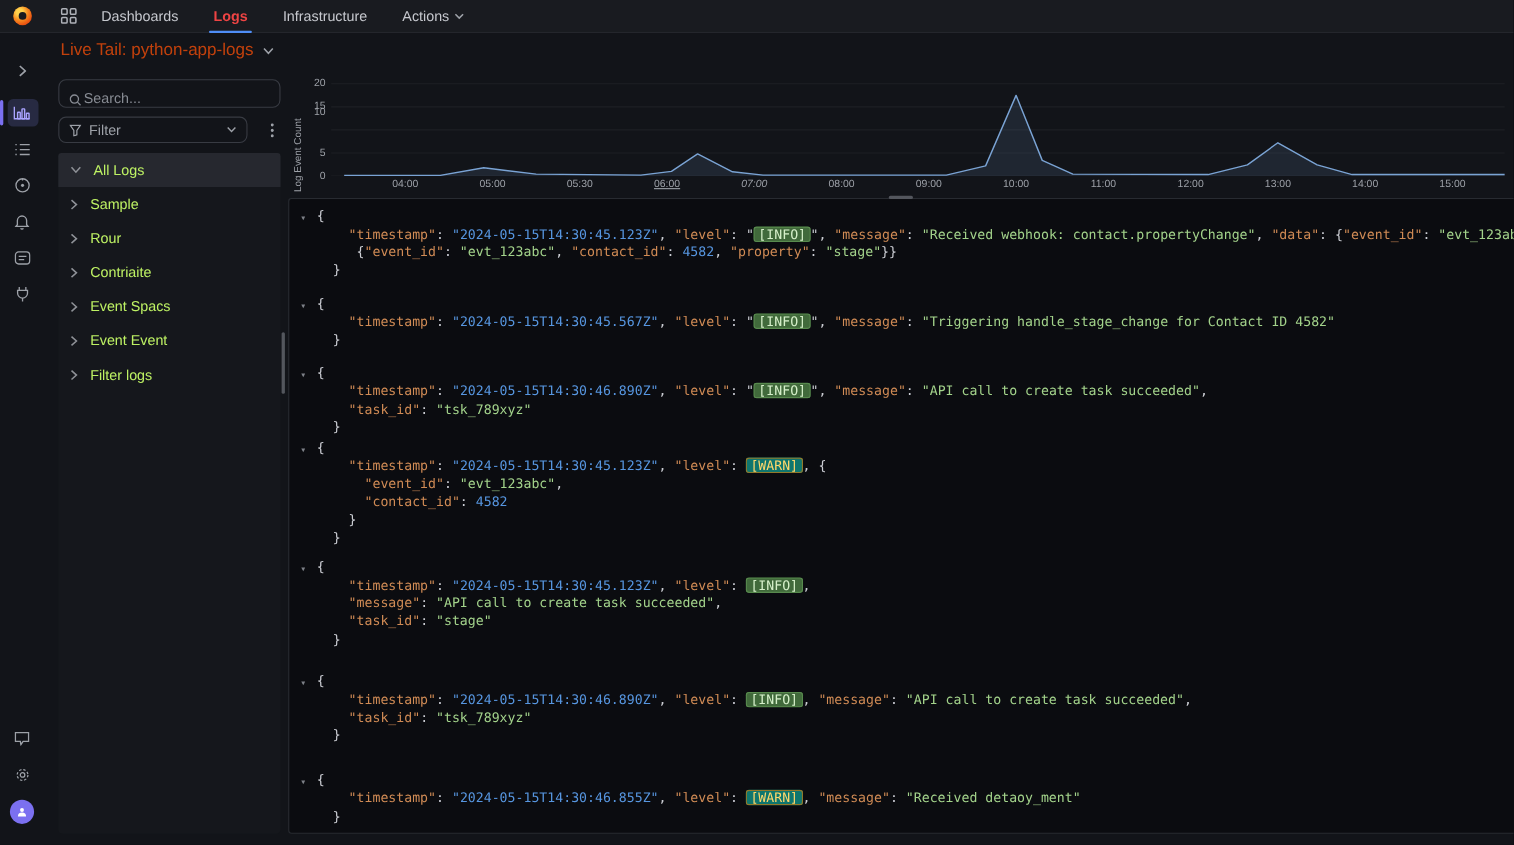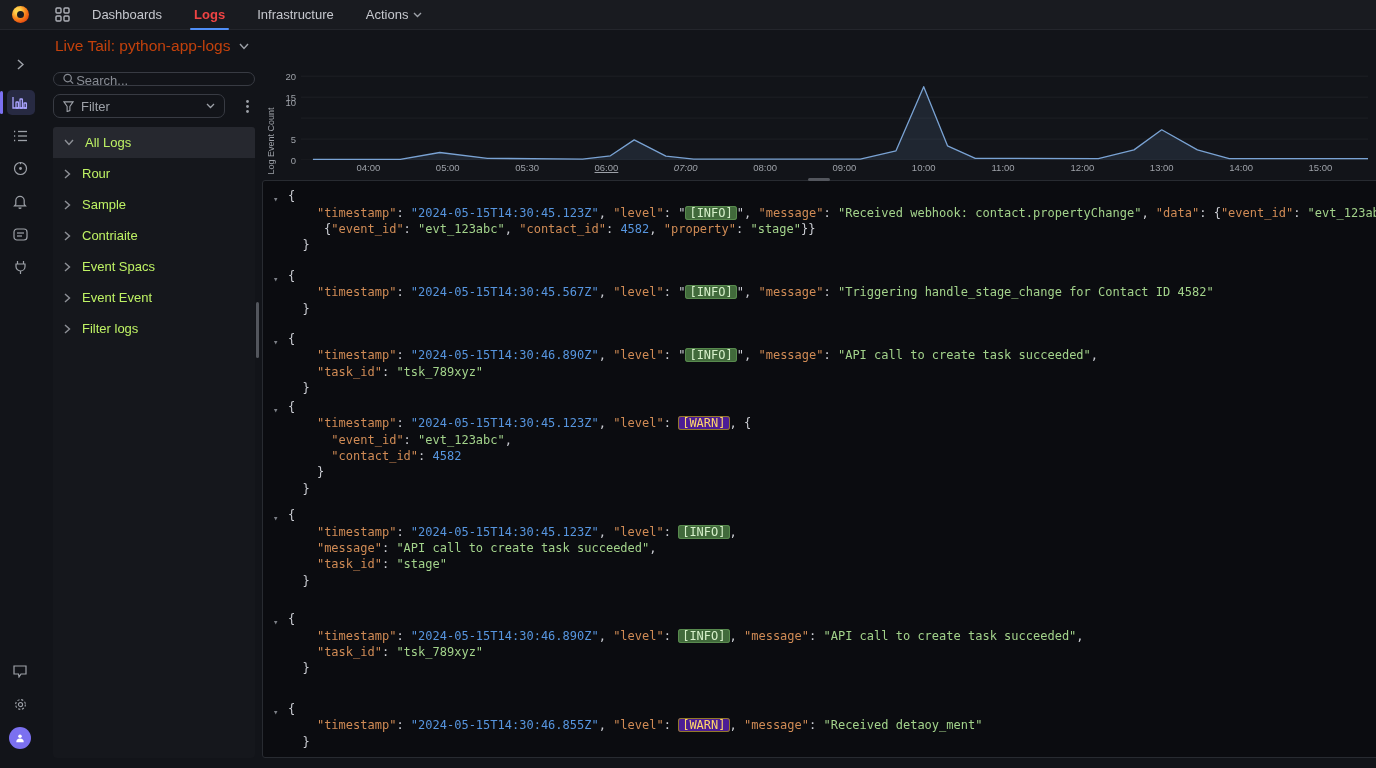--- a/index.html
+++ b/index.html
@@ -33,21 +33,21 @@
   .assistant{width:22px;height:22px;border-radius:50%;background:#7b70f0;display:flex;align-items:center;justify-content:center;color:#fff}
 
   .content{flex:1;display:flex;flex-direction:column}
   .page-header{height:44px;display:flex;align-items:center;padding:0 18px 0 15px}
   .page-title{font-size:15.5px;color:#c2410c;display:flex;align-items:center;gap:8px}
 
   .main{flex:1;display:flex;padding:10px 8px 10px 13px;gap:7px;position:relative}
 
   
   .left-panel{width:202px;display:flex;flex-direction:column}
-  .search-box{height:14px;border:1px solid #383b43;border-radius:7px;display:flex;align-items:flex-start;padding:0 9px;gap:2px;color:#878b93;margin-bottom:8px}
+  .search-box{height:26px;border:1px solid #383b43;border-radius:7px;display:flex;align-items:flex-end;padding:0 9px;gap:2px;color:#878b93;margin-bottom:8px}
   .search-box input{background:transparent;border:none;outline:none;color:#c6c8ce;font-size:13px;width:100%;font-family:"Liberation Sans",sans-serif}
   .search-box input::placeholder{color:#878b93}
   .filter-row{display:flex;align-items:center;margin-bottom:9px}
   .filter-box{width:172px;height:24px;border:1px solid #383b43;border-radius:7px;display:flex;align-items:center;padding:0 9px;gap:7px;color:#9da1a8;font-size:13px}
   .filter-box .chev{margin-left:auto}
   .kebab{margin-left:auto;color:#9da1a8;display:flex;align-items:center;justify-content:center;width:16px}
   .side-list{flex:1;background:#15171c;border-radius:4px;padding:0;display:flex;flex-direction:column}
   .side-row{height:31px;display:flex;align-items:center;gap:11px;padding:0 11px;font-size:13px;color:#bef264;cursor:pointer}
   .side-row .chev{color:#8e9197;display:flex}
   .side-row.active{background:#26282f;border-radius:3px 3px 0 0}
@@ -77,21 +77,21 @@
   .log-marker{width:15px;color:#7d8087;font-size:9px;padding-top:3px;flex:none;cursor:pointer}
   .log-body{white-space:pre}
   .log-line{white-space:pre}
   .tk-p{color:#ccced4}
   .tk-k{color:#d08b55}
   .tk-b{color:#5796e0}
   .tk-g{color:#a3d38b}
   .tk-n{color:#5796e0}
   .badge{display:inline-block;padding:0 4px;border-radius:3px;line-height:14px}
   .bi{background:#416a3b;color:#d6f0ca;box-shadow:0 0 0 1px #588a4e inset}
-  .bw{background:#4c1d95;color:#ffd76b;box-shadow:0 0 0 1px #93792a inset}
+  .bw{background:#0f766e;color:#ffd76b;box-shadow:0 0 0 1px #93792a inset}
 </style>
 </head>
 <body>
 
 <div class="topnav">
   <div class="logo"></div>
   <span class="grid-icon">
     <svg width="15" height="15" viewBox="0 0 15 15" fill="none" stroke="currentColor" stroke-width="1.4">
         <rect x="1" y="1" width="5" height="5" rx="1"></rect>
         <rect x="9" y="1" width="5" height="5" rx="1"></rect>
@@ -241,29 +241,29 @@
                 </svg>
               </span>
               <span>All Logs</span>
             </div>
             <div class="side-row">
               <span class="chev">
                 <svg width="7" height="10" viewBox="0 0 7 10" fill="none" stroke="currentColor" stroke-width="1.4">
                   <polyline points="1,1 5.5,5 1,9"></polyline>
                 </svg>
               </span>
+              <span>Sample</span>
+            </div>
+            <div class="side-row">
+              <span class="chev">
+                <svg width="7" height="10" viewBox="0 0 7 10" fill="none" stroke="currentColor" stroke-width="1.4">
+                  <polyline points="1,1 5.5,5 1,9"></polyline>
+                </svg>
+              </span>
               <span>Rour</span>
-            </div>
-            <div class="side-row">
-              <span class="chev">
-                <svg width="7" height="10" viewBox="0 0 7 10" fill="none" stroke="currentColor" stroke-width="1.4">
-                  <polyline points="1,1 5.5,5 1,9"></polyline>
-                </svg>
-              </span>
-              <span>Sample</span>
             </div>
             <div class="side-row">
               <span class="chev">
                 <svg width="7" height="10" viewBox="0 0 7 10" fill="none" stroke="currentColor" stroke-width="1.4">
                   <polyline points="1,1 5.5,5 1,9"></polyline>
                 </svg>
               </span>
               <span>Contriaite</span>
             </div>
             <div class="side-row">

